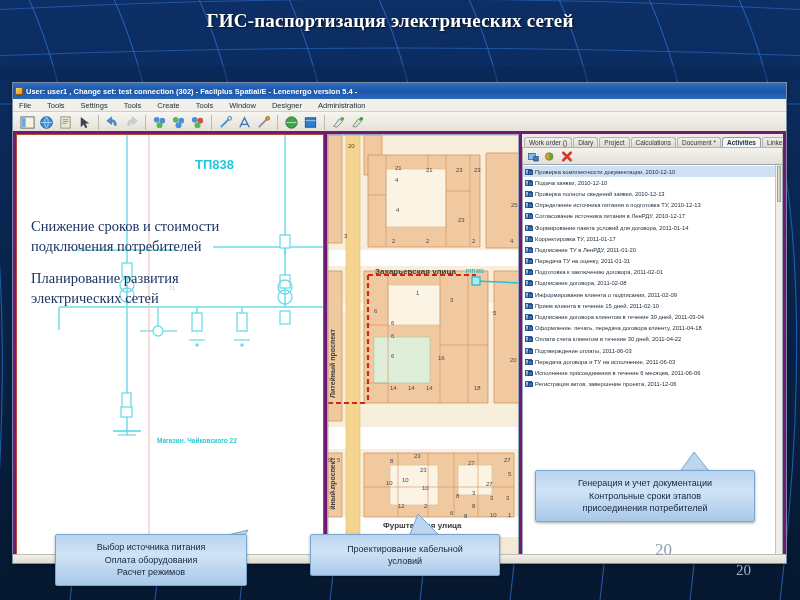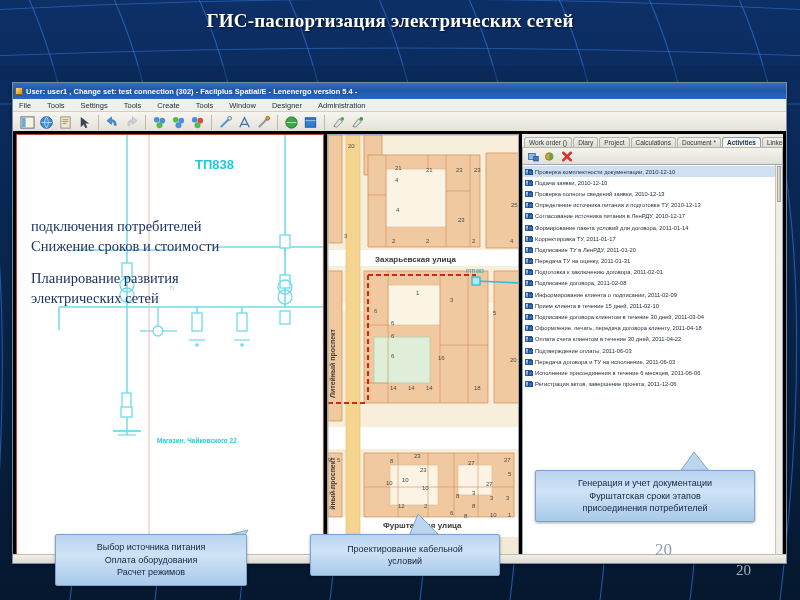--- a/index.html
+++ b/index.html
@@ -66,21 +66,21 @@
   .tb-btn {
     width: 17px; height: 17px; border-radius: 2px;
     display: flex; align-items: center; justify-content: center;
     border: 1px solid transparent;
   }
   .tb-sep { width: 1px; height: 15px; background: #bdb9ad; margin: 0 3px; }
 
   
   #work-area {
     position: absolute; left: 0; right: 0; top: 48px; bottom: 0;
-    display: flex; background: #000000; padding: 3px; gap: 3px;
+    display: flex; background: #701a75; padding: 3px; gap: 3px;
   }
 
   
   #schematic-pane {
     width: 308px; background: #ffffff; border: 1px solid #b8473c;
     position: relative; overflow: hidden; flex: 0 0 auto;
   }
   #schematic-pane svg { position: absolute; left: 0; top: 0; }
   #tp-label {
     position: absolute; left: 178px; top: 22px;
@@ -409,22 +409,22 @@
         </g>
         <line x1="55" y1="115" x2="160" y2="115" stroke="#6fdbe8" stroke-width="1.4"></line>
         <text x="152" y="155" fill="#7fd9e4" font-size="5" font-family="Liberation Sans">T1</text>
       </svg>
 
       <div id="tp-label">ТП838</div>
       <div id="shop-label">Магазин. Чайковского 22</div>
 
       <div id="bullet-text">
         <div class="para">
+          <div>Снижение сроков и стоимости</div>
           <div>подключения потребителей</div>
-          <div>Снижение сроков и стоимости</div>
         </div>
         <div class="para">
           <div>Планирование развития</div>
           <div>электрических сетей</div>
         </div>
       </div>
     </div>
 
     <div id="map-pane">
       <svg width="192" height="425" viewBox="0 0 192 425">
@@ -478,21 +478,21 @@
 
         <g stroke="#21c4d6" stroke-width="1.6" fill="none">
           <path d="M148 146 L192 148"></path>
         </g>
         <rect x="144" y="142" width="8" height="8" fill="#9df0f6" stroke="#17a8bc" stroke-width="1"></rect>
 
         <rect x="0" y="402" width="192" height="23" fill="#f2e9d6"></rect>
         <rect x="0" y="0" width="192" height="425" fill="none" stroke="#b9b3a4" stroke-width="1"></rect>
       </svg>
 
-      <div class="street-name" style="left:47px; top:120px;">Захарьевская улица</div>
+      <div class="street-name" style="left:47px; top:132px;">Захарьевская улица</div>
       <div class="street-name" style="left:55px; top:386px;">Фурштатская улица</div>
       <div class="street-name" style="left:-30px; top:225px; transform:rotate(-90deg); font-size:7px;">Литейный проспект</div>
       <div class="street-name" style="left:-22px; top:345px; transform:rotate(-90deg); font-size:7px;">йный проспект</div>
       <div id="rtp-label" style="left:138px; top:134px;">РТП 803</div>
 
       <div class="bnum" style="left:20px;  top:8px;">20</div>
       <div class="bnum" style="left:67px;  top:30px;">21</div>
       <div class="bnum" style="left:67px;  top:42px;">4</div>
       <div class="bnum" style="left:98px;  top:32px;">21</div>
       <div class="bnum" style="left:128px; top:32px;">23</div>
@@ -688,19 +688,19 @@
     <div>условий</div>
   </div>
 </div>
 
 <svg class="tailwrap" style="left:672px; top:446px; width:60px; height:40px;">
   <path d="M2 34 L22 6 L44 34 Z" fill="#bcd6f0" stroke="#7ba5cf" stroke-width="1"></path>
 </svg>
 <div class="callout" id="callout-right" style="left:535px; top:470px; width:220px; height:52px;">
   <div class="ct">
     <div>Генерация и учет документации</div>
-    <div>Фурштатская сроки этапов</div>
+    <div>Контрольные сроки этапов</div>
     <div>присоединения потребителей</div>
   </div>
 </div>
 
 <div class="page-num" id="page-num-a">20</div>
 <div class="page-num" id="page-num-b">20</div>
 
 </body></html>

